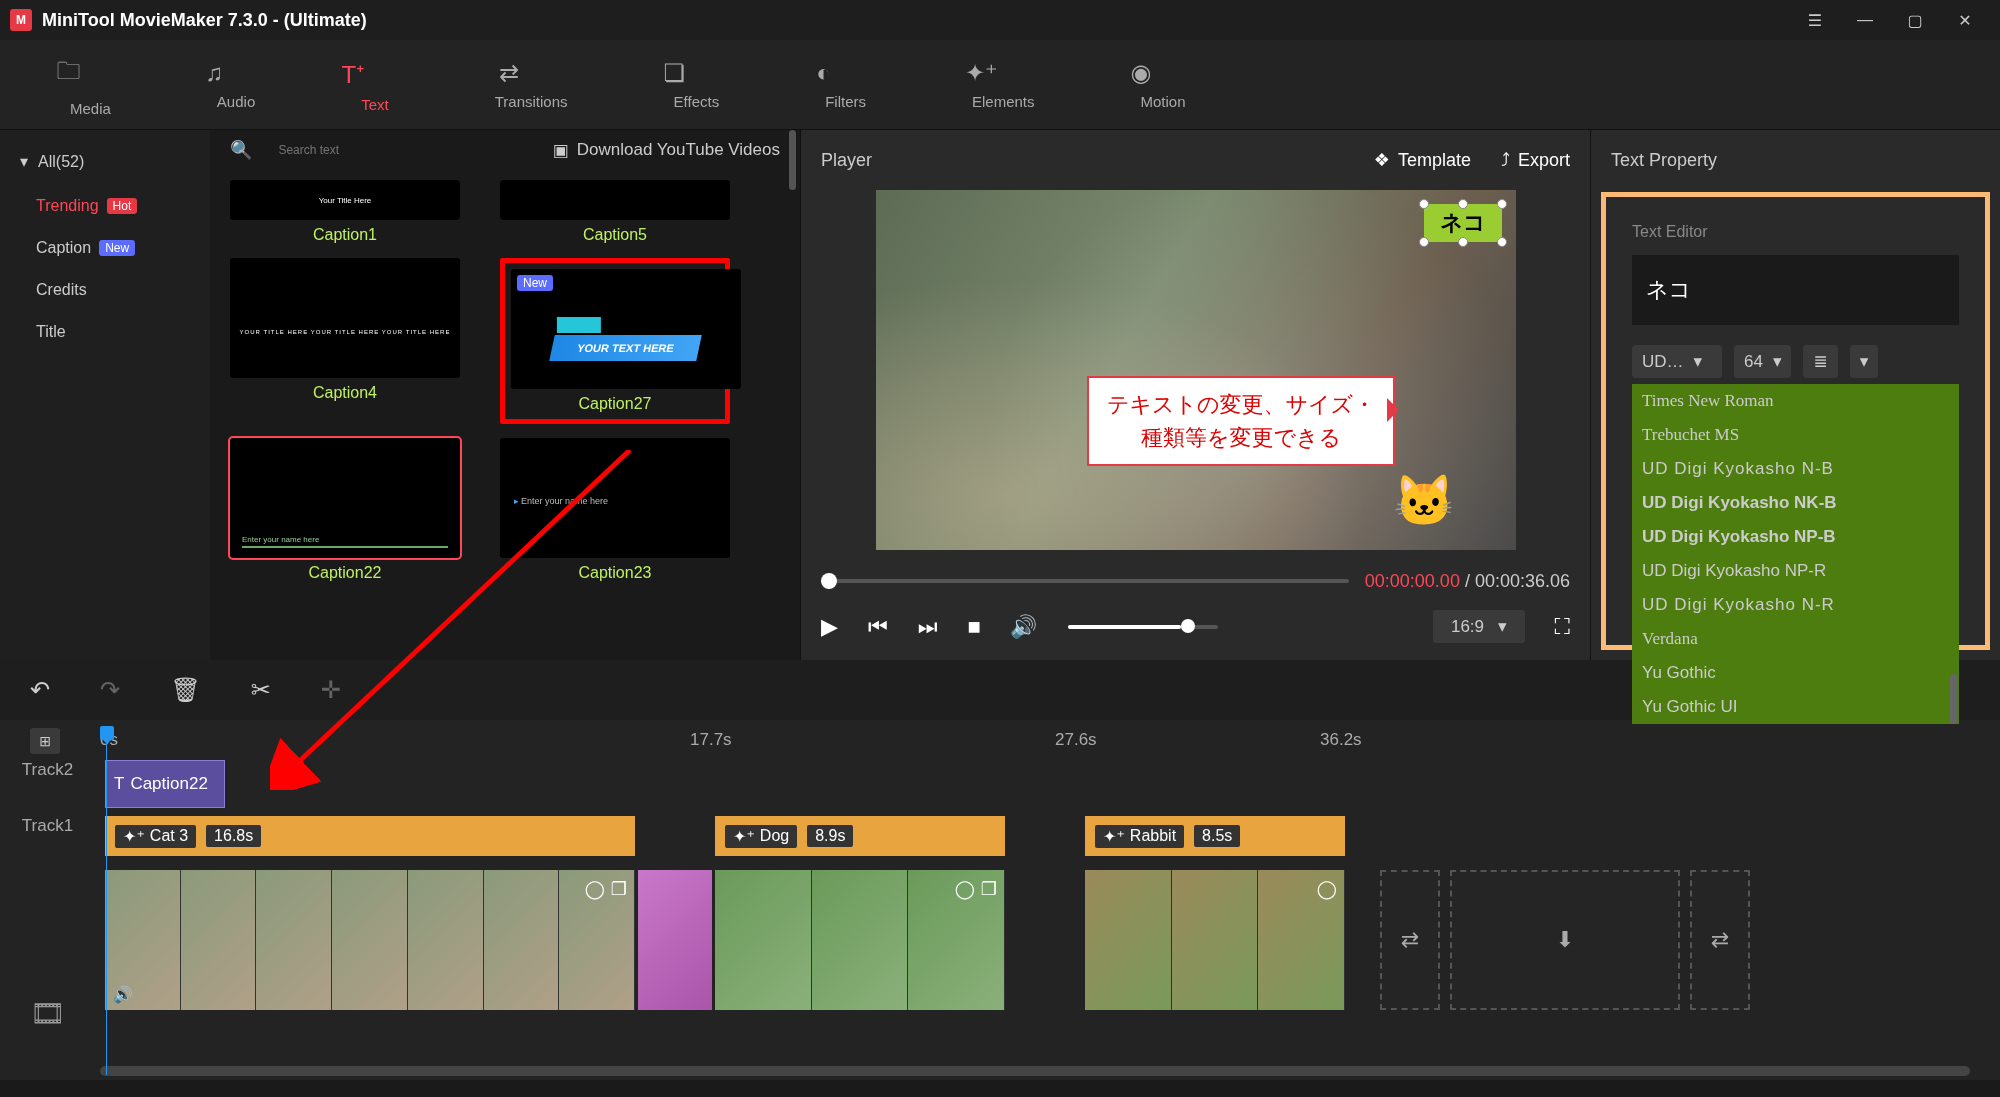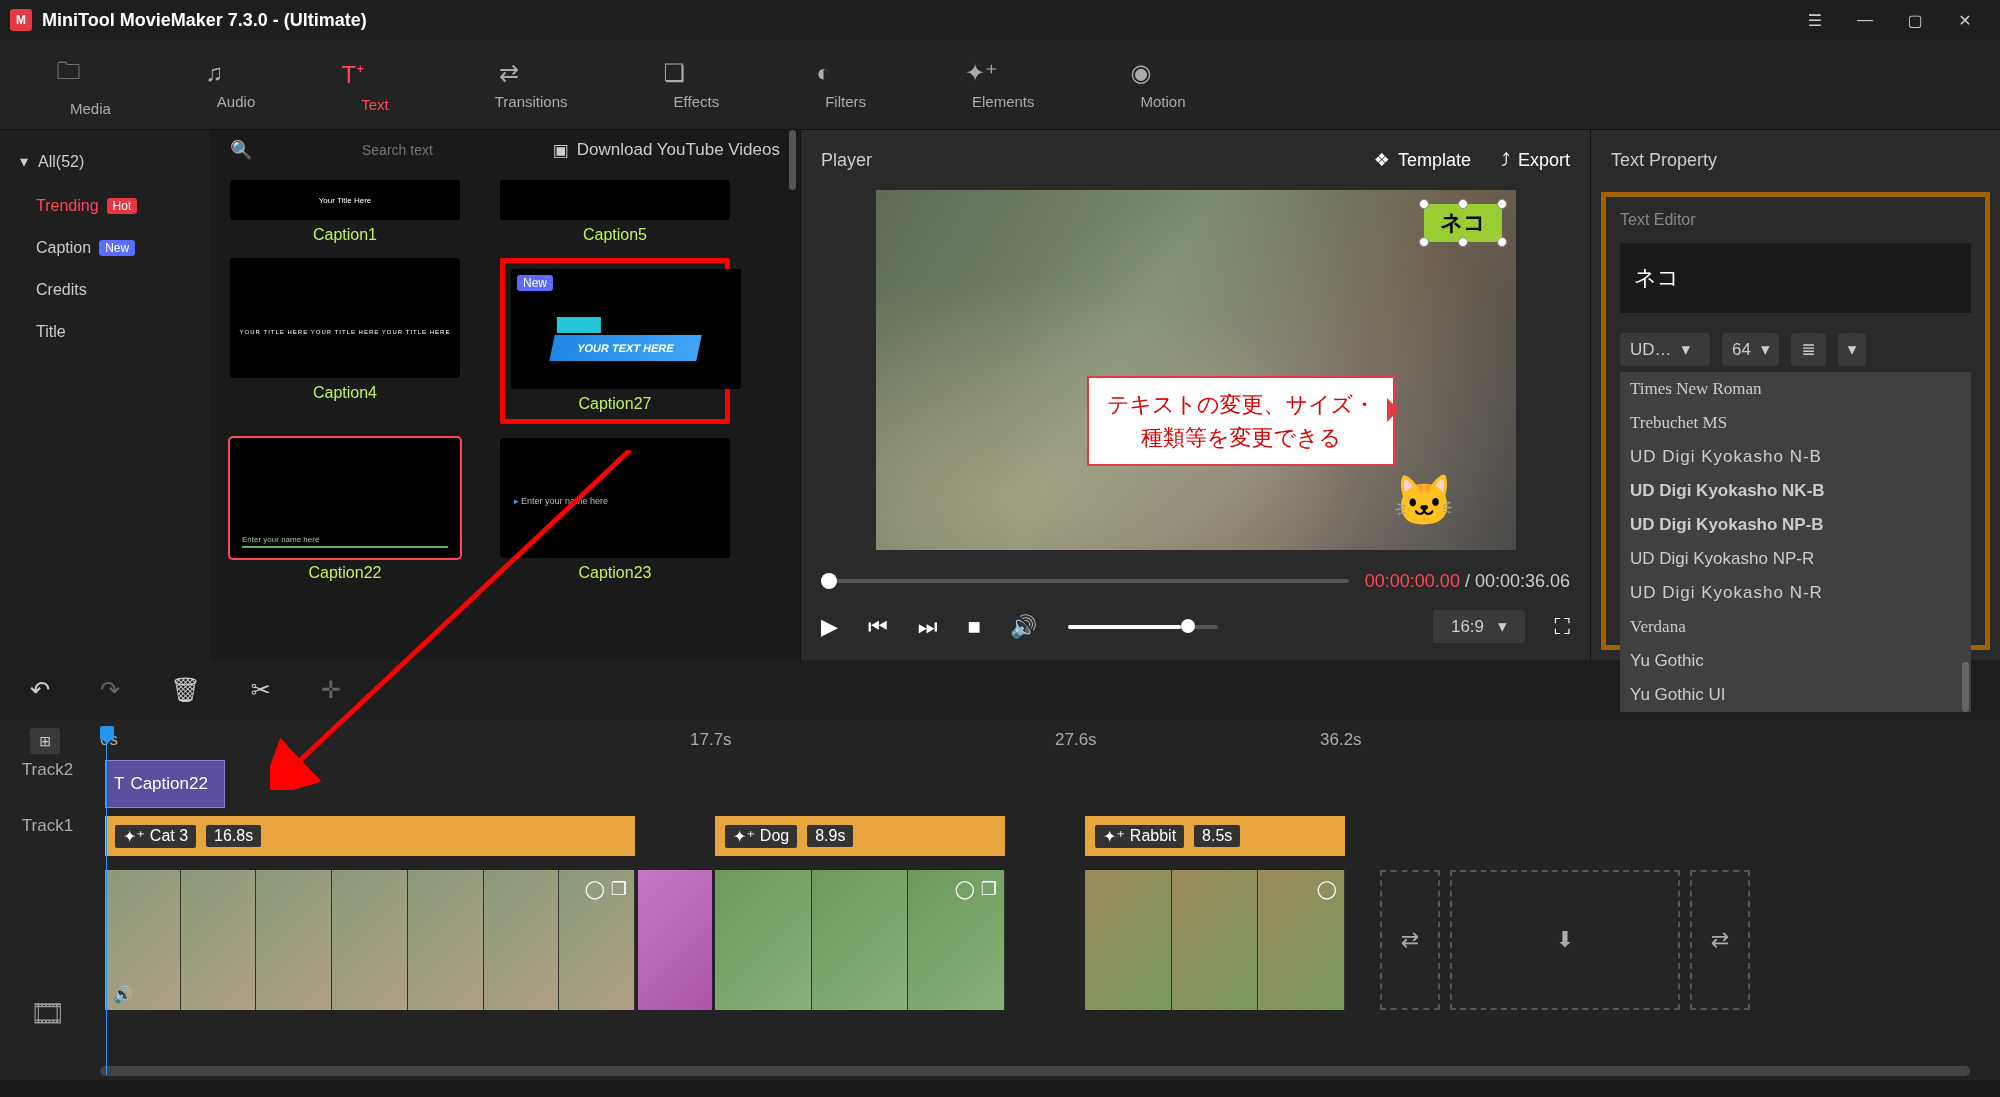--- a/index.html
+++ b/index.html
@@ -18,21 +18,21 @@
 .tool.active { color:#ff4757; }
 .tool .icon { font-size:24px; }
 .tool .lbl { font-size:15px;margin-left:44px; }
 
 
 .content { display:flex; height:530px; }
 
 
 .leftcol { width:800px; display:flex; flex-direction:column; }
 .leftsearchrow { height:50px; display:flex; align-items:center; padding:0 20px; gap:20px; background:#1f1f1f; }
-.searchbox { flex:1; max-width:250px; background:transparent; border:none; color:#999; font-size:14px; padding:6px;text-align:center; }
+.searchbox { flex:1; max-width:250px; background:transparent; border:none; color:#999; font-size:12px; padding:6px; }
 .dlbtn { margin-left:auto; color:#ccc; font-size:17px; display:flex; align-items:center; gap:8px; cursor:pointer; }
 .leftbody { flex:1; display:flex; }
 .catlist { width:210px; background:#1f1f1f; padding-top:8px; }
 .catlist .cat-all { padding:14px 20px; display:flex; align-items:center; gap:10px; color:#ccc; cursor:pointer; }
 .catlist .cat { padding:12px 36px; color:#ccc; font-size:16px; display:flex; align-items:center; gap:8px; cursor:pointer; }
 .catlist .cat.trend { color:#ff4757; }
 .badge { font-size:12px; padding:1px 6px; border-radius:3px; color:#fff; }
 .badge.hot { background:#e63946; }
 .badge.new { background:#5b6cff; }
 .thumbgrid { flex:1; padding:0 20px; overflow:hidden; position:relative; }
@@ -71,26 +71,26 @@
 .cbtn { color:#fff; font-size:22px; cursor:pointer; }
 .volbar { width:150px; height:4px; background:#555; position:relative; border-radius:2px; }
 .volbar .fill { position:absolute; left:0; top:0; height:100%; width:75%; background:#fff; border-radius:2px; }
 .volbar .knob { position:absolute; left:75%; top:-6px; width:14px; height:14px; background:#fff; border-radius:50%; }
 .ctrlrow .sp { flex:1; }
 .ratio { background:#3a3a3a; padding:6px 18px; border-radius:3px; display:flex; gap:14px; align-items:center; cursor:pointer; font-size:17px; }
 
 
 .props { width:410px; background:#2a2a2a; border-left:1px solid #111; position:relative; }
 .propshdr { height:60px; display:flex; align-items:center; padding:0 20px; font-size:18px; }
-.props-redbox { position:absolute; top:62px; left:10px; right:10px; bottom:10px; border:5px solid #a16207; padding:14px; z-index:20; }
+.props-redbox { position:absolute; top:62px; left:10px; right:10px; bottom:10px; border:5px solid #fdba74; padding:26px; z-index:20; }
 .te-label { color:#888; font-size:16px; margin-bottom:14px; }
 .te-input { width:100%; height:70px; background:#1a1a1a; color:#fff; border:none; padding:12px 14px; font-size:22px; margin-bottom:20px; }
 .te-ctrls { display:flex; gap:12px; margin-bottom:6px; }
 .dd { background:#3a3a3a; border-radius:4px; padding:6px 10px; display:flex; align-items:center; gap:10px; font-size:17px; cursor:pointer; }
-.fontlist { position:relative; background:#404040; max-height:350px; overflow:hidden; }
+.fontlist { position:relative; background:#4d7c0f; max-height:350px; overflow:hidden; }
 .fontitem { padding:7px 10px; font-size:17px; color:#ccc; cursor:pointer; }
 .fontitem.sel { background:#4a4a4a; color:#fff; border-radius:4px; }
 .fontscroll { position:absolute; right:2px; top:290px; width:7px; height:50px; background:#666; border-radius:4px; }
 
 
 .timelinebar { height:60px; background:#1e1e1e; display:flex; align-items:center; padding:0 30px; gap:50px; }
 .tlbtn { color:#ccc; font-size:24px; cursor:pointer; }
 .tlarea { height:360px; background:#232323; position:relative; }
 .ruler { height:40px; display:flex; align-items:center; padding-left:95px; position:relative; }
 .ruler .addbtn { position:absolute; left:30px; top:8px; width:30px; height:26px; background:#3a3a3a; display:flex; align-items:center; justify-content:center; border-radius:3px; cursor:pointer; font-size:14px; color:#ccc; }

